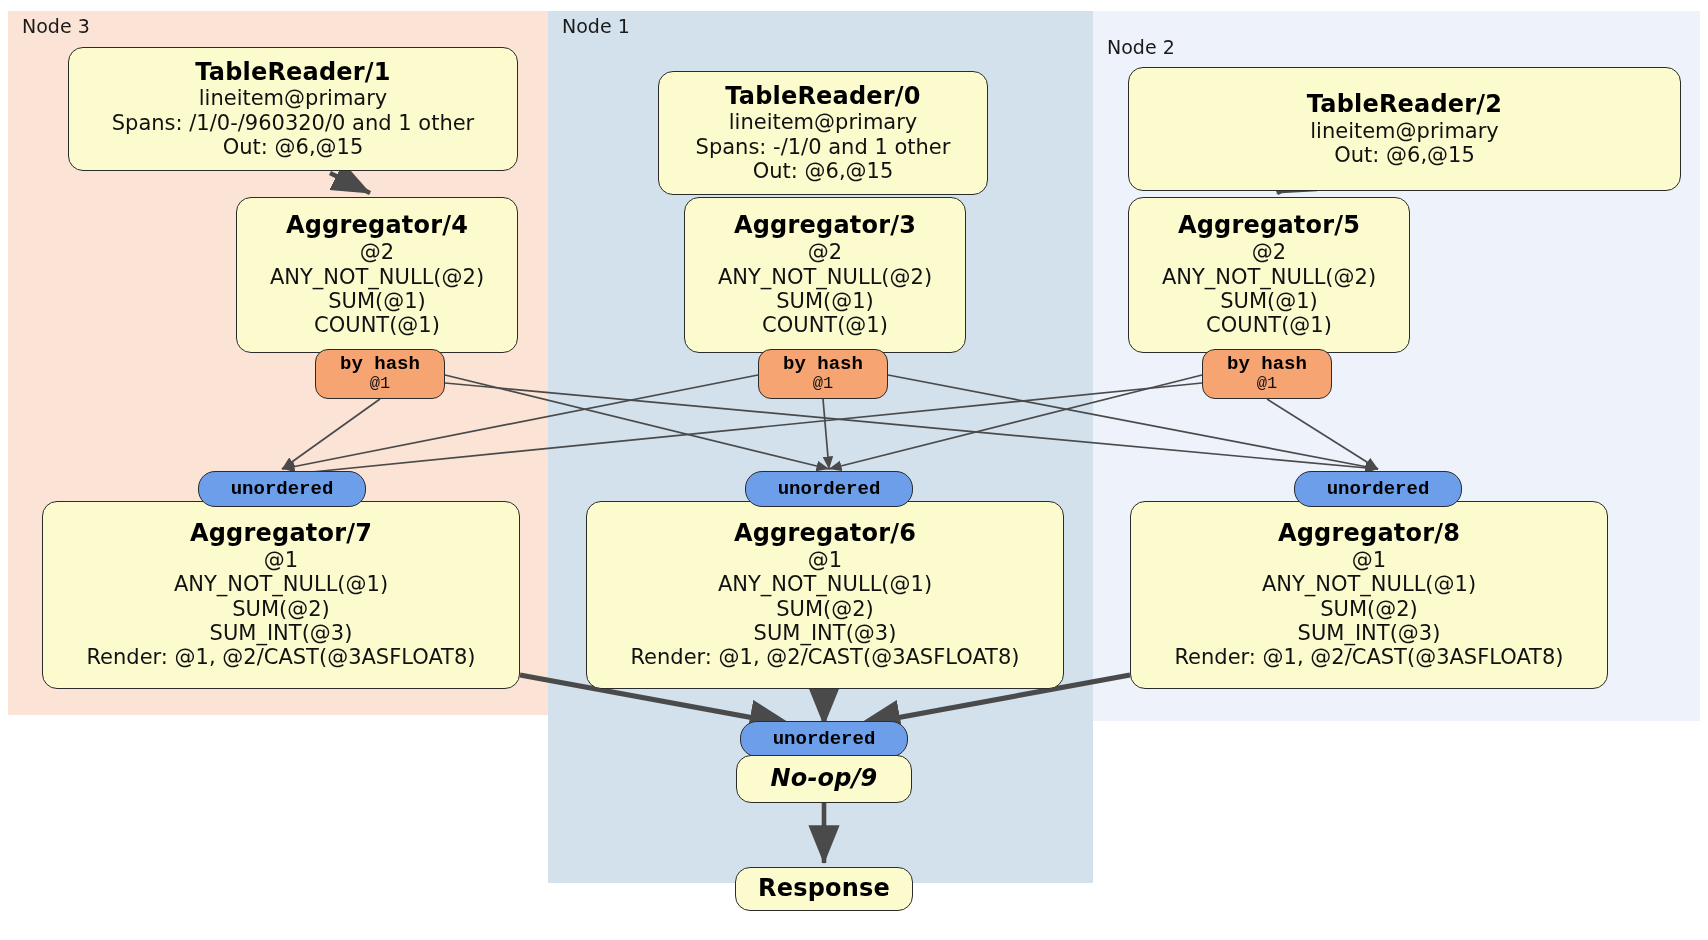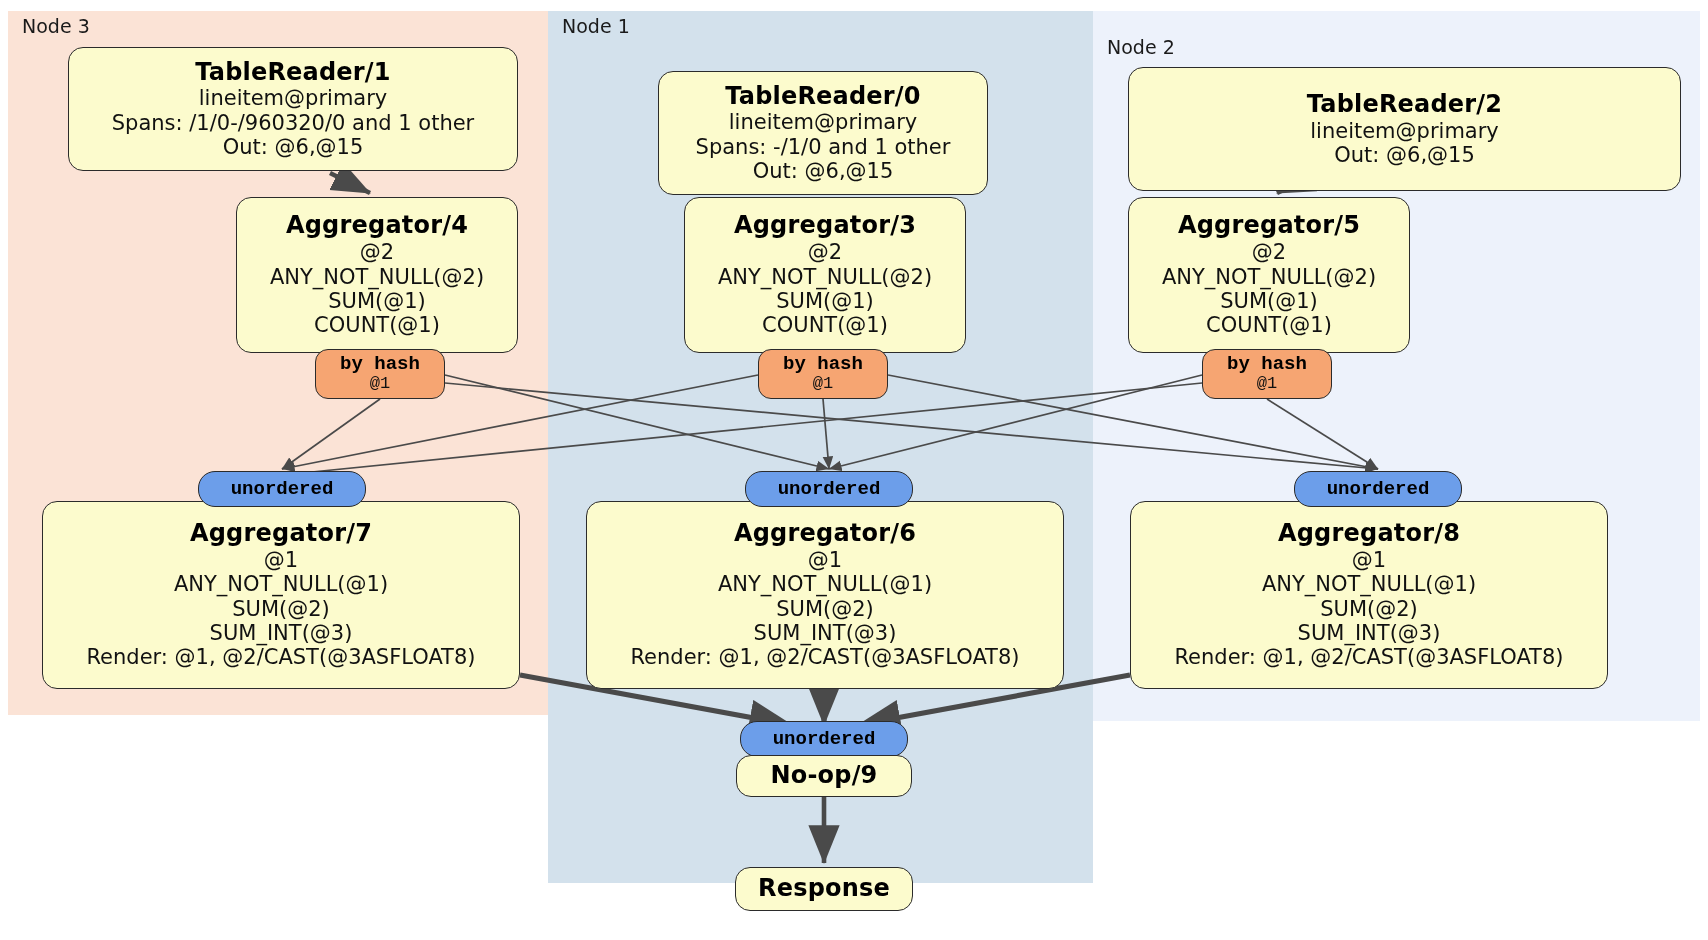--- a/index.html
+++ b/index.html
@@ -59,21 +59,21 @@
 
   #un7{left:198px; top:468px; width:168px;height:36px;}
   #un6{left:745px; top:468px; width:168px;height:36px;}
   #un8{left:1294px;top:468px; width:168px;height:36px;}
 
   #ag7{left:42px;  top:498px; width:478px;height:188px;}
   #ag6{left:586px; top:498px; width:478px;height:188px;}
   #ag8{left:1130px;top:498px; width:478px;height:188px;}
 
   #un9{left:740px; top:718px; width:168px;height:36px;}
-  #noop{left:736px;top:752px; width:176px;height:42px;}
+  #noop{left:736px;top:752px; width:176px;height:48px;font-style:italic;}
   #resp{left:735px;top:864px; width:178px;height:44px;}
   #noop .ttl,#resp .ttl{font-size:24px;}
 </style>
 </head>
 <body>
 
 <div class="stage">
 
   <div class="panel" id="panel-node3"></div>
   <div class="panel" id="panel-node1"></div>

